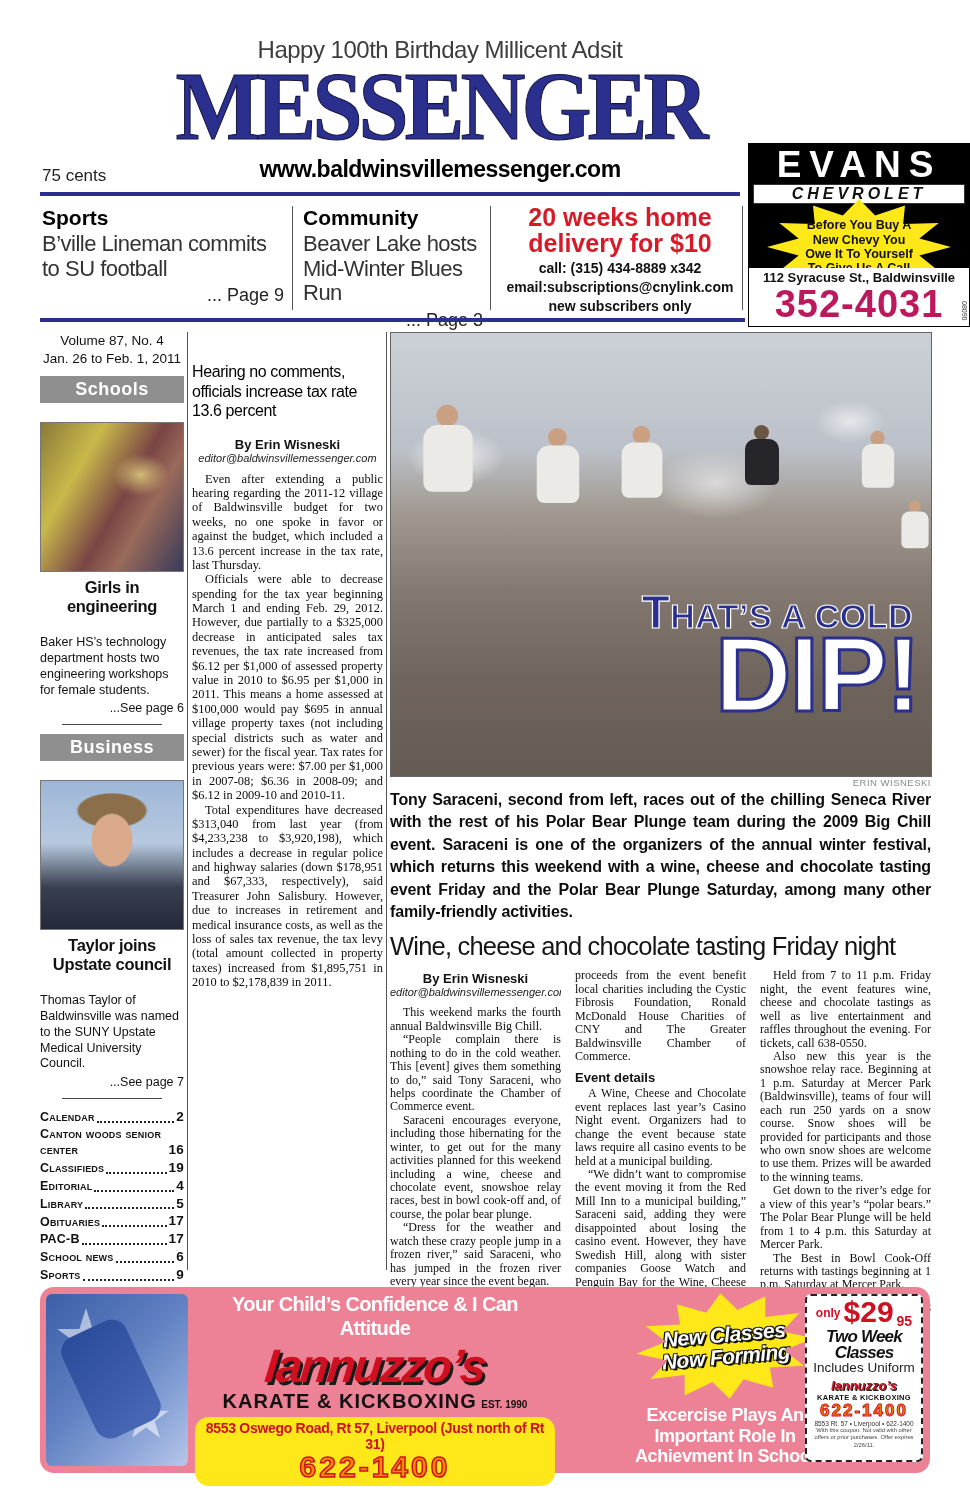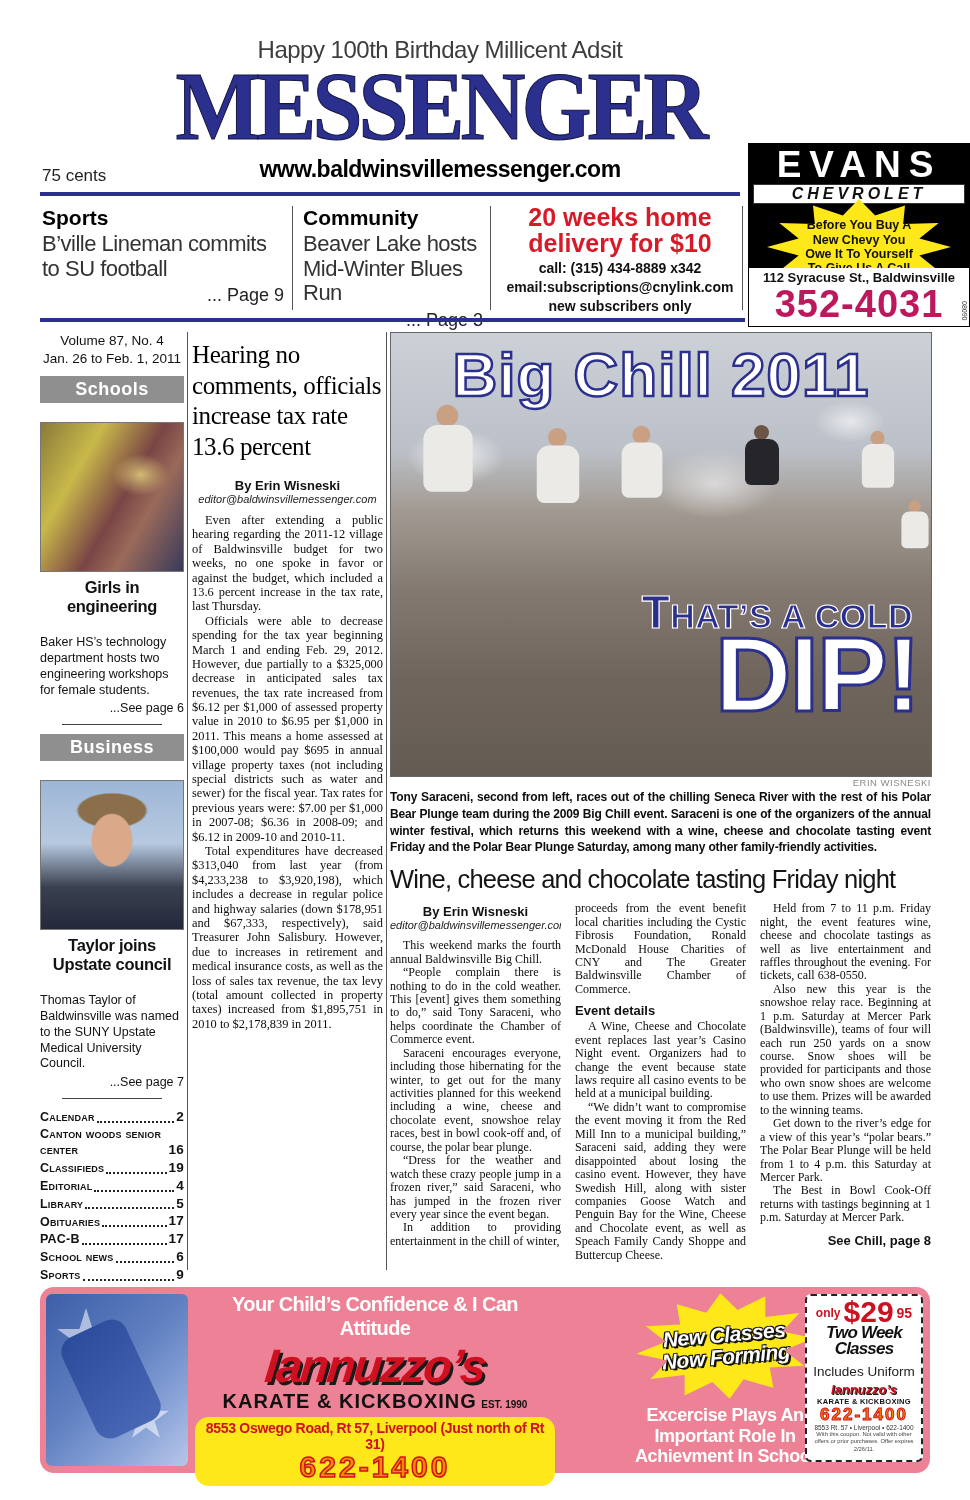--- a/index.html
+++ b/index.html
@@ -66,21 +66,21 @@
   .idx-page{font-weight:800;font-size:13.5px;font-variant:normal;}
   .barcode{display:flex;align-items:flex-end;gap:3px;margin-top:12px;}
   .bc-side{font-size:10px;}
   .bc-main{width:106px;}
   .bc-stripes{height:42px;background:repeating-linear-gradient(90deg,#000 0 2px,#fff 2px 4px,#000 4px 7px,#fff 7px 9px,#000 9px 10px,#fff 10px 13px,#000 13px 14px,#fff 14px 18px);}
   .bc-digits{font-size:11px;letter-spacing:5px;text-align:center;}
 
   
   .lead{left:192px;top:332px;width:191px;}
   .lead-hl{font-size:40px;font-weight:700;line-height:1.2;letter-spacing:-1.8px;color:#000;}
-  .lead-deck{font-size:25px;line-height:1.22;color:#000;margin-top:8px;letter-spacing:-0.4px;font-family:Liberation Serif, serif;}
+  .lead-deck{font-size:16px;line-height:1.22;color:#000;margin-top:30px;letter-spacing:-0.4px;}
   .byline{font-size:13px;font-weight:800;text-align:center;margin-top:16px;}
   .by-mail{font-size:11px;font-style:italic;text-align:center;color:#222;}
   .serif-body{font-family:"Liberation Serif",serif;font-size:12.4px;line-height:1.16;text-align:justify;color:#0c0c0c;}
   .serif-body p{margin:0;text-indent:13px;}
   .lead-body{margin-top:8px;max-height:562px;overflow:hidden;}
 
   
   .photo{left:390px;top:332px;width:540px;height:443px;border:1px solid #666;overflow:hidden;background:
     radial-gradient(70px 40px at 12% 28%,rgba(255,255,255,.75),transparent 70%),
     radial-gradient(90px 50px at 60% 34%,rgba(255,255,255,.55),transparent 70%),
@@ -95,21 +95,21 @@
        -webkit-text-stroke:3px #2b2f8e;letter-spacing:-2px;line-height:1;}
   .fig{position:absolute;width:38px;height:72px;}
   .fig::before{content:"";position:absolute;left:11px;top:0;width:15px;height:15px;border-radius:50%;background:#caa083;}
   .fig::after{content:"";position:absolute;left:2px;top:14px;width:34px;height:46px;border-radius:10px 10px 6px 6px;background:#eceae6;}
   .fig.dark::before{background:#6b5646;}
   .fig.dark::after{background:#26262a;}
 
   
   .art2{left:390px;top:777px;width:541px;}
   .credit{font-size:9.5px;color:#8a8a8a;text-align:right;letter-spacing:0.5px;}
-  .caption{font-size:12px;font-weight:700;line-height:1.4;letter-spacing:-0.15px;color:#0d0d0d;margin-top:1px;text-align:justify;}
+  .caption{font-size:16px;font-weight:700;line-height:1.4;letter-spacing:-0.15px;color:#0d0d0d;margin-top:1px;text-align:justify;}
   .art2-hl{font-size:25.5px;font-weight:400;letter-spacing:-0.8px;color:#151515;margin-top:9px;}
   .cols{display:flex;gap:14px;margin-top:8px;}
   .col{width:171px;max-height:396px;overflow:hidden;}
   .col .serif{font-family:"Liberation Serif",serif;font-size:12px;line-height:1.12;text-align:justify;color:#0c0c0c;}
   .col .serif p{margin:0;text-indent:13px;}
   .col .serif p.noindent{text-indent:0;}
   .subhead{font-size:13px;font-weight:800;margin:7px 0 2px;font-family:"Liberation Sans",sans-serif;}
   .see-more{font-size:13px;font-weight:800;text-align:right;margin-top:8px;}
 
   
@@ -133,23 +133,23 @@
   .ad-burst{left:596px;top:6px;width:178px;height:106px;transform:rotate(-5deg);}
   .ad-burst div{font-size:21px;font-weight:800;font-style:italic;color:#fff;line-height:1.05;letter-spacing:-0.5px;
     text-shadow:-1px -1px 0 #111,1px -1px 0 #111,-1px 1px 0 #111,2px 2px 0 #111;}
   .ad-side{position:absolute;left:585px;top:118px;width:200px;text-align:center;
            color:#fff;font-weight:800;font-size:18px;line-height:1.15;letter-spacing:-0.4px;}
   .coupon{position:absolute;left:765px;top:7px;width:118px;height:168px;background:#fff;border:2px dashed #222;
           border-radius:6px;text-align:center;padding:2px 3px;box-sizing:border-box;overflow:hidden;}
   .cp-row{display:flex;justify-content:center;align-items:flex-start;gap:3px;}
   .cp-only{font-size:12px;font-weight:800;color:#cf1020;margin-top:8px;}
   .cp-price{font-size:30px;font-weight:800;color:#cf1020;line-height:0.9;}
-  .cp-cents{font-size:14px;font-weight:800;color:#cf1020;margin-top:7px;}
+  .cp-cents{font-size:14px;font-weight:800;color:#cf1020;margin-top:15px;}
   .cp-l1{font-size:17px;font-weight:800;font-style:italic;color:#111;line-height:0.95;letter-spacing:-0.8px;}
-  .cp-l2{font-size:13.5px;color:#222;line-height:1.1;margin-top:8px;}
+  .cp-l2{font-size:13.5px;color:#222;line-height:1.1;margin-top:0;}
   .cp-logo{font-size:13px;font-weight:800;font-style:italic;color:#cf1020;text-shadow:1px 1px 0 #1a1a1a;margin-top:2px;}
   .cp-kk{font-size:7.5px;font-weight:800;color:#111;letter-spacing:0.3px;}
   .cp-phone{font-size:17px;font-weight:800;color:#f08c00;-webkit-text-stroke:1px #cf1020;letter-spacing:2px;line-height:1.0;}
   .cp-addr{font-size:6.5px;color:#333;margin-top:1px;}
   .cp-fine{font-size:5.8px;color:#444;line-height:1.25;}
 </style>
 </head>
 <body>
 
 <div id="page">
@@ -289,21 +289,20 @@
     </div>
   </div>
 
   <div class="abs photo">
     <div class="fig" style="left:38px;top:88px;transform:scale(1.45);"></div>
     <div class="fig" style="left:148px;top:104px;transform:scale(1.25);"></div>
     <div class="fig" style="left:232px;top:100px;transform:scale(1.2);"></div>
     <div class="fig dark" style="left:352px;top:92px;"></div>
     <div class="fig" style="left:468px;top:96px;transform:scale(0.95);"></div>
     <div class="fig" style="left:505px;top:160px;transform:scale(0.8);"></div>
-    <div class="bc-title">Big Chill 2011</div>
     <div class="cold">That’s a cold</div>
     <div class="dip">DIP!</div>
   </div>
 
   <div class="abs art2">
     <div class="credit">ERIN WISNESKI</div>
     <div class="caption">Tony Saraceni, second from left, races out of the chilling Seneca River with the rest of his Polar Bear Plunge team during the 2009 Big Chill event. Saraceni is one of the organizers of the annual winter festival, which returns this weekend with a wine, cheese and chocolate tasting event Friday and the Polar Bear Plunge Saturday, among many other family-friendly activities.</div>
     <div class="art2-hl">Wine, cheese and chocolate tasting Friday night</div>
     <div class="cols">
       <div class="col">

